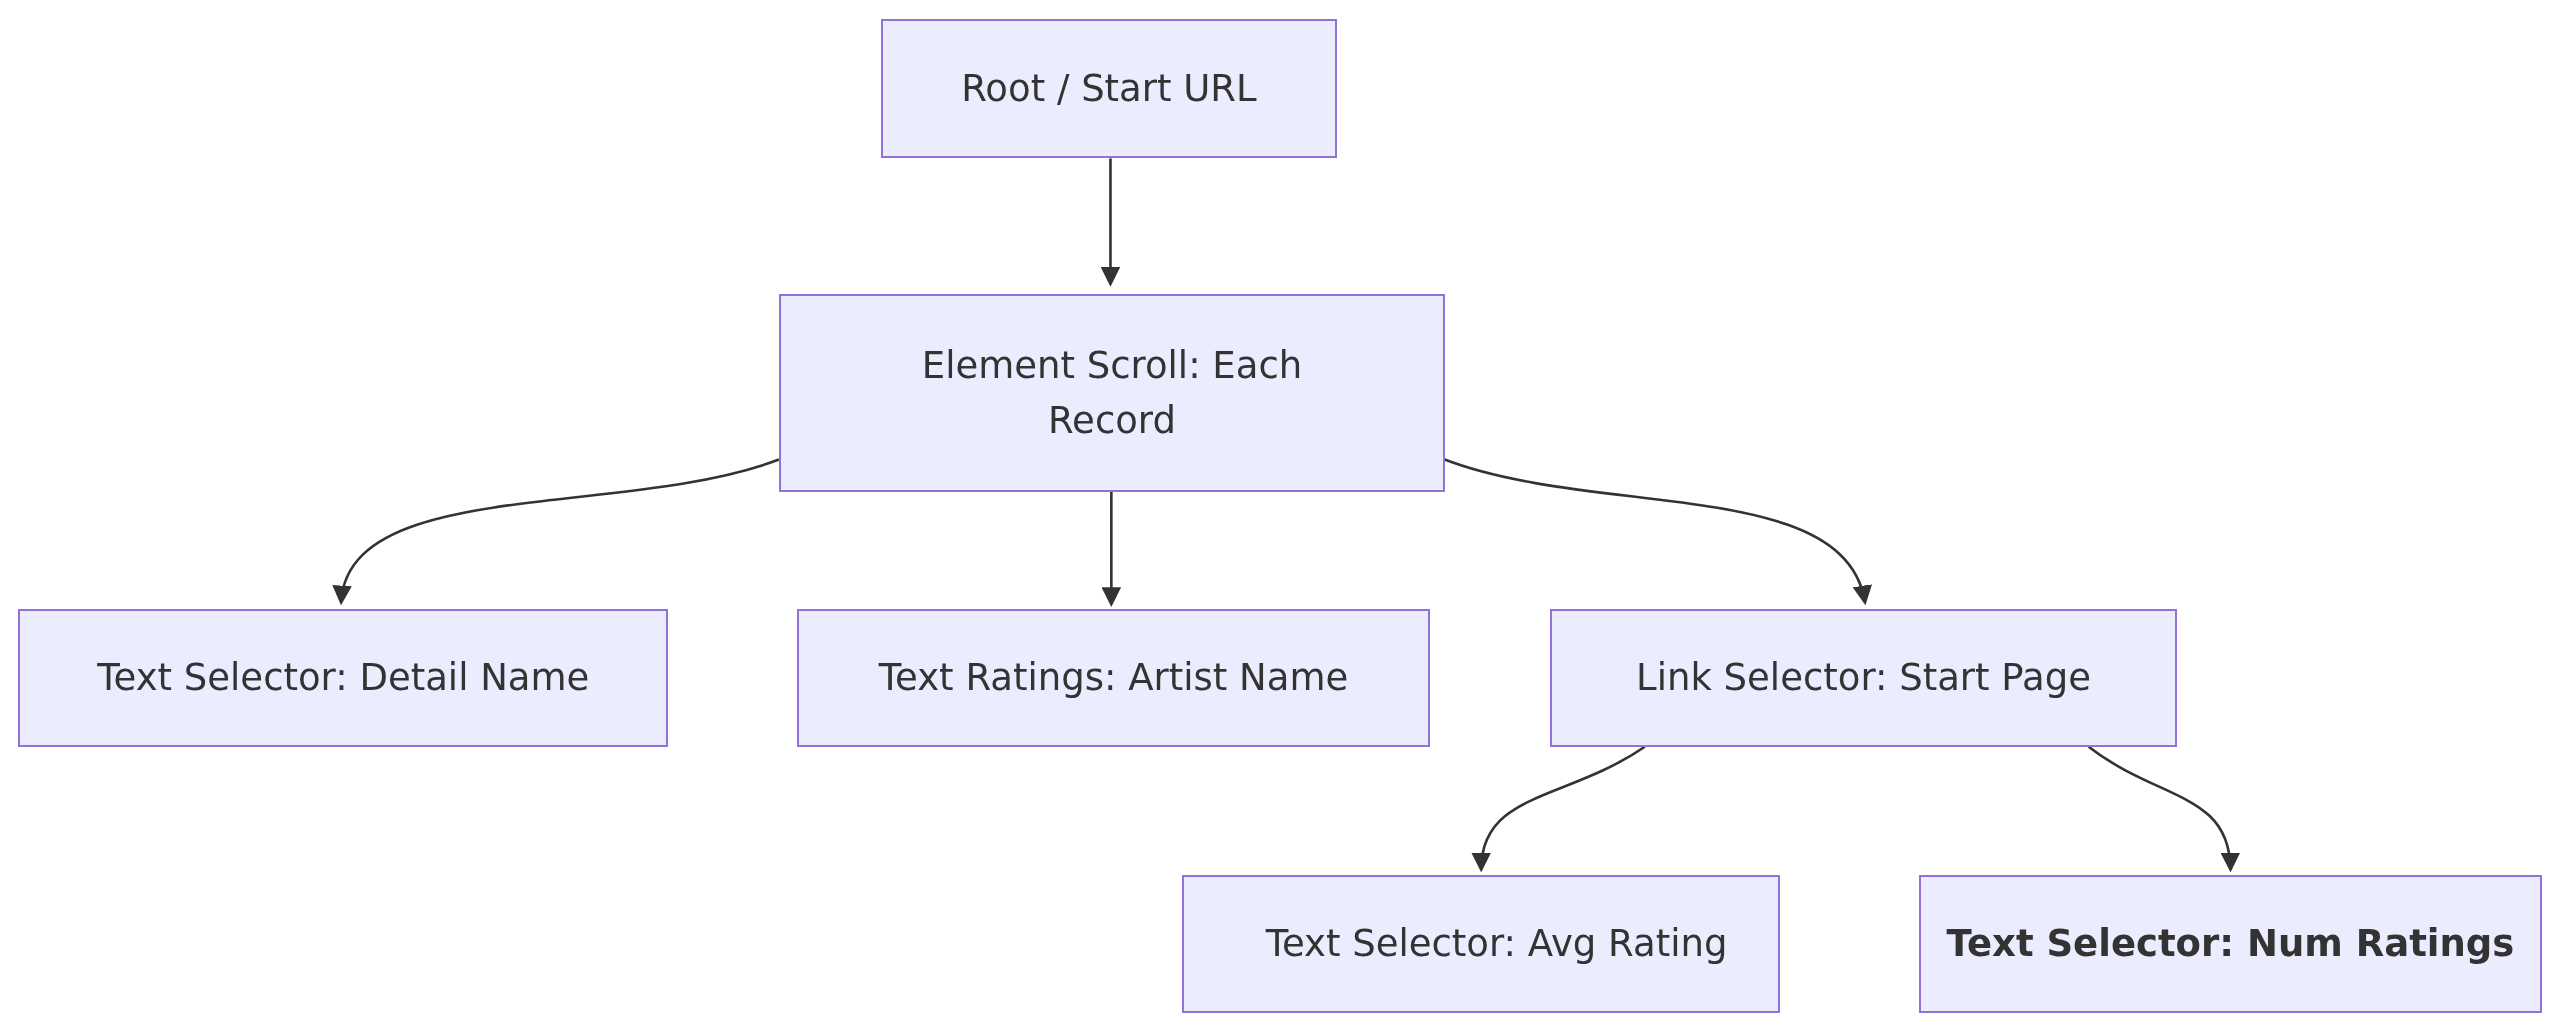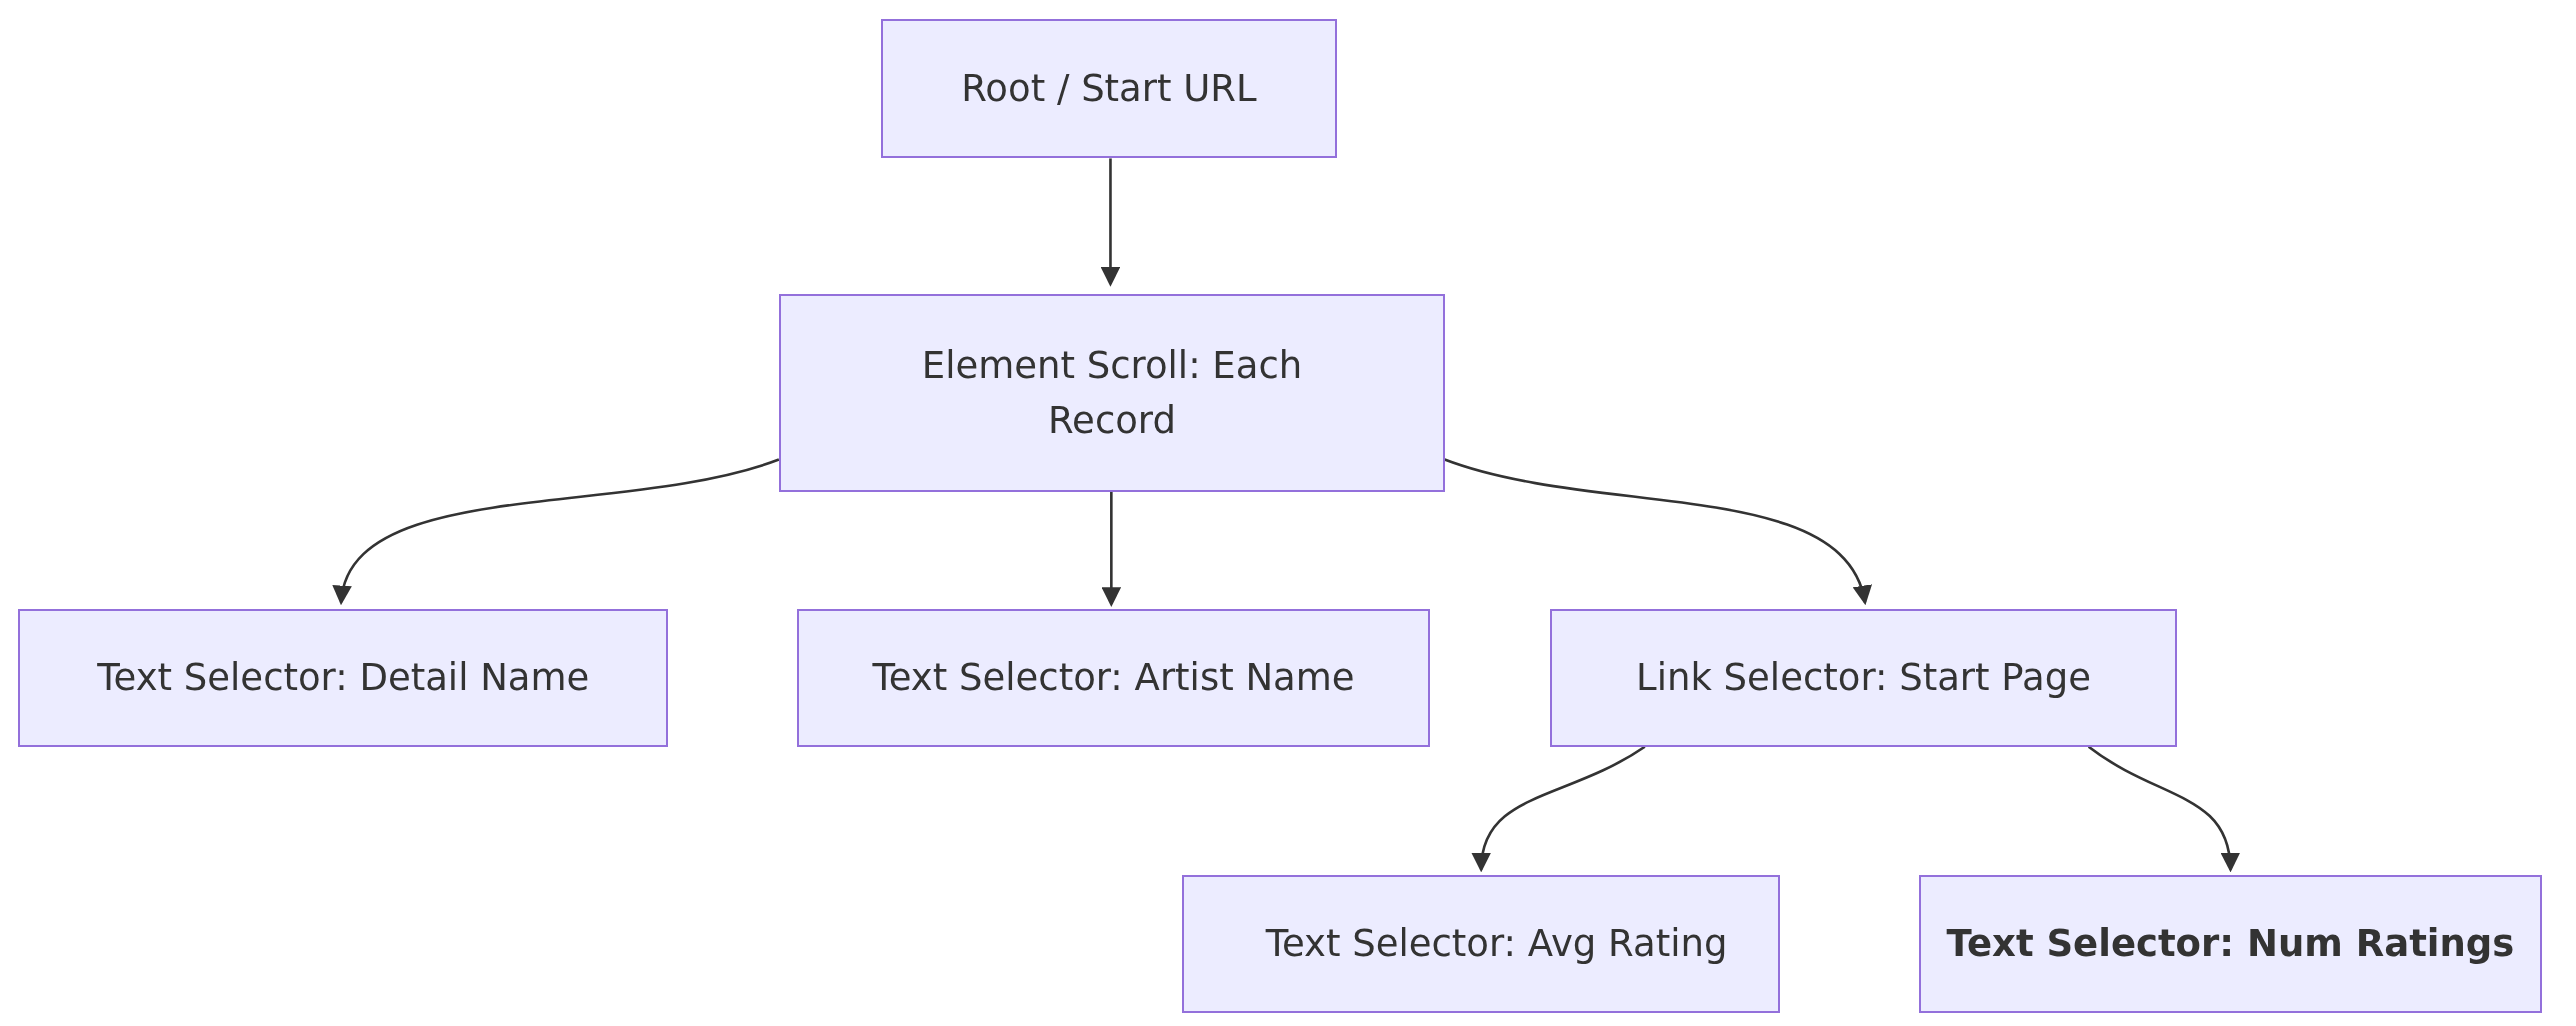--- a/index.html
+++ b/index.html
@@ -90,21 +90,21 @@
 
   <div class="node" id="node-scroll">
     <span class="label">Element Scroll: Each Record</span>
   </div>
 
   <div class="node" id="node-album">
     <span class="label">Text Selector: Detail Name</span>
   </div>
 
   <div class="node" id="node-artist">
-    <span class="label">Text Selector: Artist Name</span>
+    <span class="label">Text Ratings: Artist Name</span>
   </div>
 
   <div class="node" id="node-detail">
     <span class="label">Link Selector: Start Page</span>
   </div>
 
   <div class="node" id="node-avg">
     <span class="label">Text Selector: Avg Rating</span>
   </div>
 

